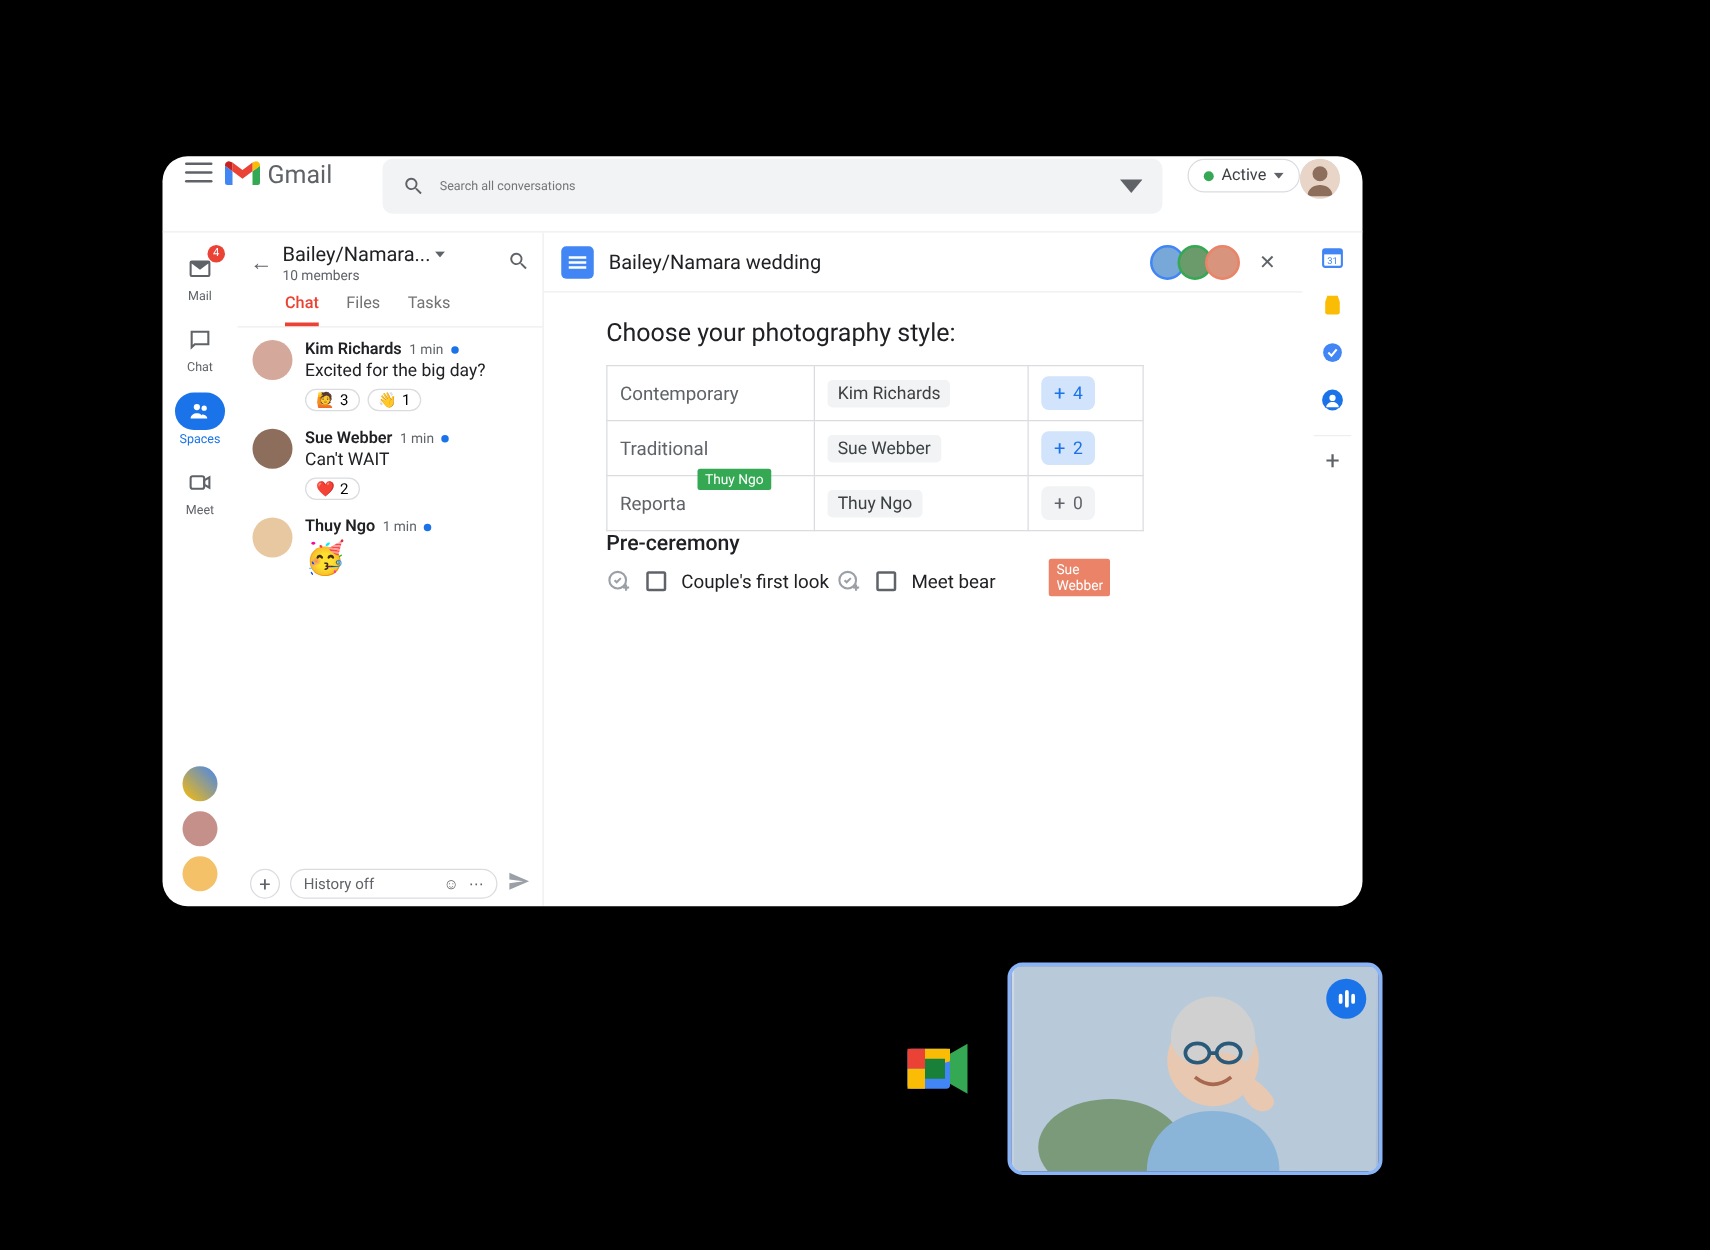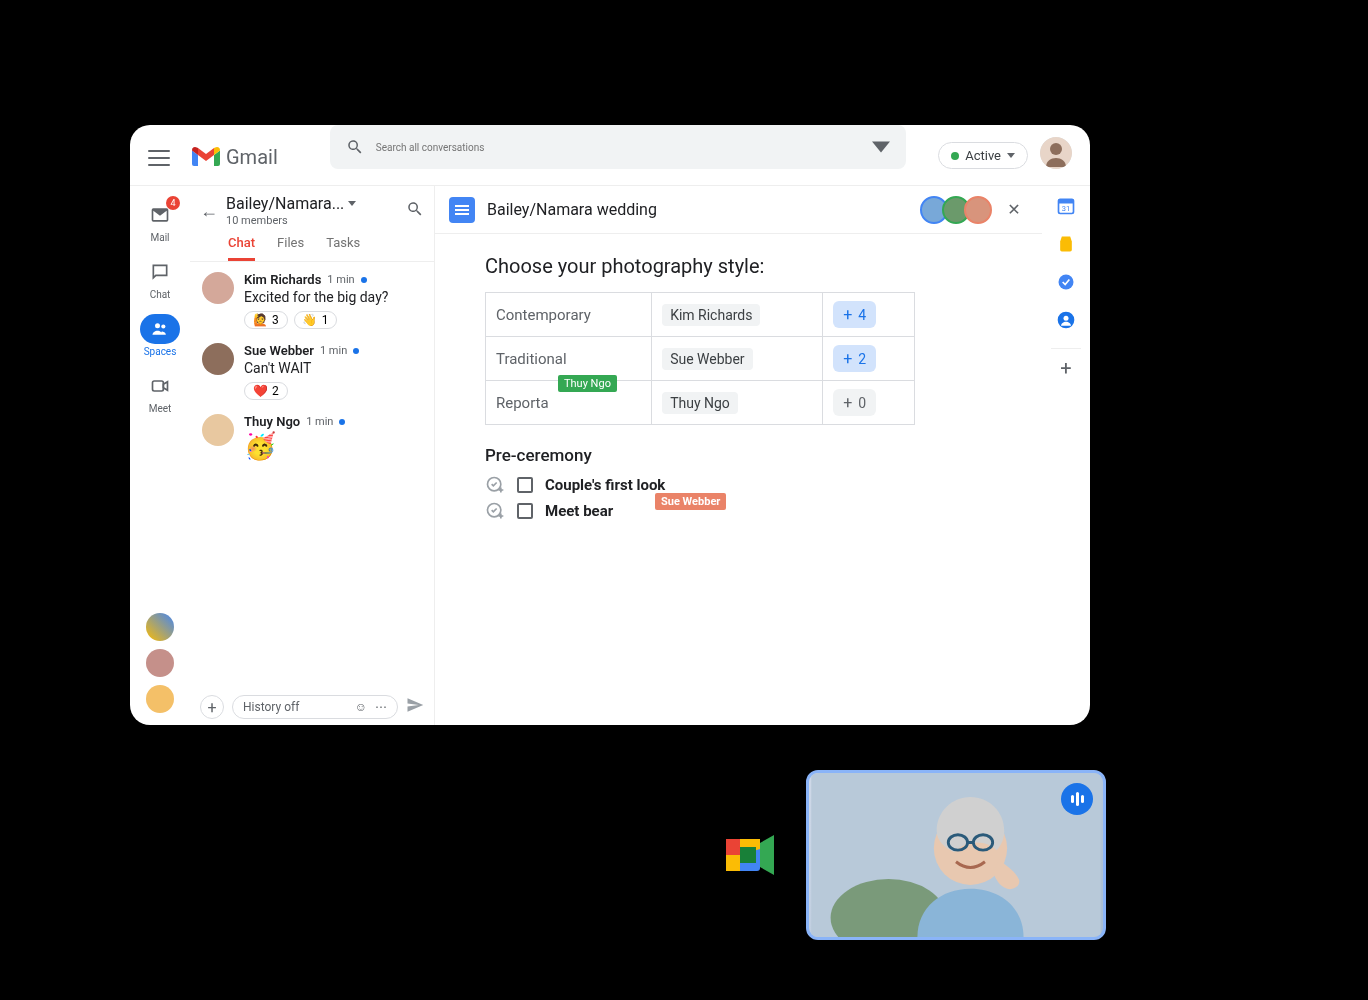--- a/index.html
+++ b/index.html
@@ -3,21 +3,21 @@
 <meta charset="utf-8">
 <style>
 * { box-sizing: border-box; margin: 0; padding: 0; font-family: 'Google Sans', Roboto, Arial, sans-serif; }
 body { background: #000; width: 1368px; height: 1000px; position: relative; }
 
 .window {
   position: absolute; left: 130px; top: 125px; width: 960px; height: 600px;
   background: #fff; border-radius: 20px; box-shadow: 0 8px 40px rgba(0,0,0,.4);
   display: flex; flex-direction: column; overflow: hidden;
 }
-.topbar { height: 60px; display: flex; align-items: flex-end; padding: 16px 18px; gap: 12px; }
+.topbar { height: 60px; display: flex; align-items: flex-start; padding: 2px 18px; }
 .hamburger { width: 22px; height: 22px; display: flex; flex-direction: column; justify-content: space-around; cursor: pointer; }
 .hamburger span { height: 2px; background: #5f6368; border-radius: 1px; }
 .gmail-logo { display: flex; align-items: center; gap: 6px; margin-left: 10px; }
 .gmail-text { font-size: 20px; color: #5f6368; }
 .searchbox { flex: 1; margin-left: 40px; margin-right: 20px; background: #f1f3f4; border-radius: 8px; height: 44px; display: flex; align-items: center; padding: 0 16px; gap: 12px; color: #5f6368; }
 .searchbox svg { width: 18px; height: 18px; fill: #5f6368; }
 .searchbox input { border: none; background: transparent; font-size: 10px; color: #5f6368; flex: 1; outline: none; }
 .searchbox .caret { margin-left: auto; }
 .status-pill { border: 1px solid #dadce0; border-radius: 18px; padding: 5px 12px; display: flex; align-items: center; gap: 6px; font-size: 13px; color: #3c4043; cursor: pointer; }
 .status-pill .dot { width: 8px; height: 8px; border-radius: 50%; background: #34a853; }
@@ -78,22 +78,22 @@
 table.styletable { border-collapse: collapse; width: 100%; max-width: 430px; }
 table.styletable td, table.styletable th { border: 1px solid #dadce0; padding: 8px 10px; text-align: left; font-size: 15px; font-weight: 400; }
 table.styletable th { color: #202124; font-size: 15px; }
 table.styletable td { color: #5f6368; }
 .chip { background: #f1f3f4; border-radius: 4px; padding: 3px 8px; color: #3c4043; display: inline-block; font-size: 14px; }
 .votechip { border-radius: 6px; padding: 4px 10px; font-size: 14px; display: inline-flex; align-items: center; gap: 6px; }
 .votechip.active { background: #d2e3fc; color: #1a73e8; }
 .votechip.inactive { background: #f1f3f4; color: #5f6368; }
 .votechip .plus-i { font-size: 16px; }
 .cursor-tag { position: absolute; font-size: 11px; color: #fff; padding: 2px 6px; border-radius: 2px; }
-.section-h { font-size: 17px; font-weight: 500; margin-top: 20px; margin-bottom: 10px; }
-.checklist { display: flex; flex-direction: column; gap: 6px; font-weight: bold; }
+.section-h { font-size: 17px; font-weight: 500; margin-bottom: 10px; }
+.checklist { display: flex; gap: 6px; }
 .check-row { display: flex; align-items: center; gap: 12px; font-size: 15px; color: #202124; position: relative; }
 .assignee { width: 20px; height: 20px; border-radius: 50%; }
 .checkbox { width: 16px; height: 16px; border: 2px solid #5f6368; border-radius: 2px; }
 .assign-icon { width: 20px; height: 20px; color: #9aa0a6; }
 
 .rightrail { width: 48px; display: flex; flex-direction: column; align-items: center; padding-top: 10px; gap: 18px; }
 .rrail-ico { width: 20px; height: 20px; cursor: pointer; }
 .rrail-plus { width: 20px; height: 20px; display: flex; align-items: center; justify-content: center; color: #5f6368; font-size: 20px; cursor: pointer; border-top: 1px solid #eee; padding-top: 18px; width: 30px; }
 
 .meet-overlay { position: absolute; left: 720px; top: 770px; display: flex; align-items: center; gap: 26px; }

